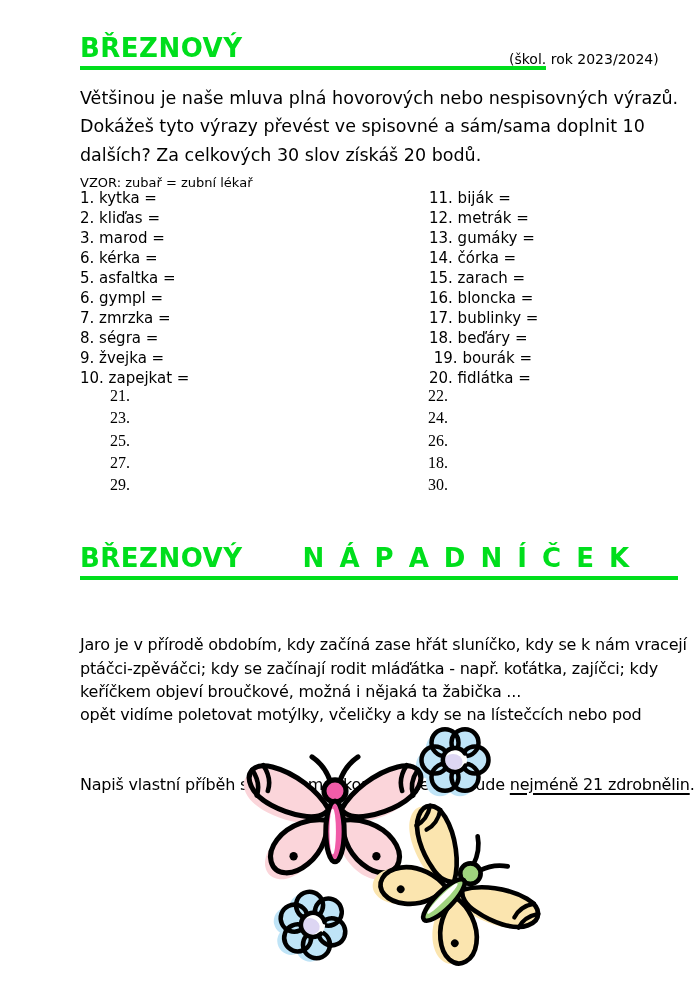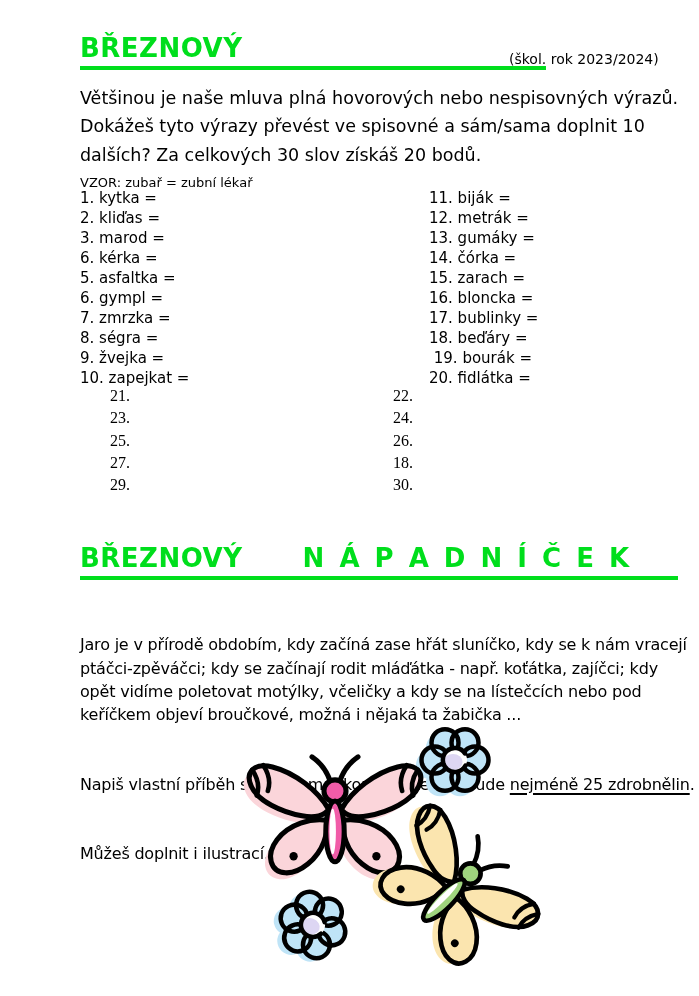--- a/index.html
+++ b/index.html
@@ -22,21 +22,21 @@
   .year-note{position:absolute;left:509px;top:51px;font-size:14px;white-space:pre;}
   
   .para1{position:absolute;left:80px;top:84px;font-size:17.5px;line-height:28.4px;white-space:pre;}
   .vzor{position:absolute;left:80px;top:166px;font-size:13px;white-space:pre;margin-top:9px;}
   .word-list{position:absolute;left:80px;top:188px;width:610px;height:200px;font-size:15px;line-height:20px;white-space:pre;}
   .word-col-left{position:absolute;left:0;top:0;}
   .word-col-right{position:absolute;left:320px;top:0;margin-left:29px;}
   .blanks{position:absolute;left:80px;top:385px;width:610px;height:115px;
     font-family:"Liberation Serif",serif;font-size:16px;line-height:22.3px;white-space:pre;}
   .blank-col-left{position:absolute;left:0;top:0;margin-left:30px;}
-  .blank-col-right{position:absolute;left:313px;top:0;}
+  .blank-col-right{position:absolute;left:348px;top:0;}
   .para2{position:absolute;left:80px;top:587px;font-size:16px;line-height:23.2px;white-space:pre;letter-spacing:-0.2px;}
   .underlined{text-decoration:underline;text-underline-offset:3px;text-decoration-thickness:1.5px;}
   
   .illu{position:absolute;left:228px;top:712px;overflow:visible;}
   .illu *{vector-effect:none;}
   .shadow path{fill:var(--wing);}
   .wing{fill:var(--wing);stroke:#000;stroke-width:5.5;stroke-linejoin:round;}
   .stripe{fill:none;stroke:#000;stroke-width:5;stroke-linecap:round;}
   .ant{fill:none;stroke:#000;stroke-width:5.5;stroke-linecap:round;}
   .bodyp{fill:var(--bodyc);stroke:#000;stroke-width:5.5;}
@@ -73,23 +73,22 @@
   <div class="blank-col-right"><div>22.</div><div>24.</div><div>26.</div><div>18.</div><div>30.</div></div>
 </div>
 
 <h2 id="title2" class="green-title">
   <span>BŘEZNOVÝ</span>
   <span class="title-gap2"></span>
   <span class="spaced">N Á P A D N Í Č E K</span>
 </h2>
 
 <div class="para2">
-  <div><div>Jaro je v přírodě obdobím, kdy začíná zase hřát sluníčko, kdy se k nám vracejí</div><div>ptáčci-zpěváčci; kdy se začínají rodit mláďátka - např. koťátka, zajíčci; kdy</div><div>opět vidíme poletovat motýlky, včeličky a kdy se na lístečcích nebo pod</div><div>keříčkem objeví broučkové, možná i nějaká ta žabička ...</div></div>
-  <div><span>Napiš vlastní příběh s jarní tematikou, ve kterém bude </span><span class="underlined">nejméně 25 zdrobnělin</span><span>.</span></div>
-  <div>Můžeš doplnit i ilustrací.</div>
+  <div><div>Jaro je v přírodě obdobím, kdy začíná zase hřát sluníčko, kdy se k nám vracejí</div><div>ptáčci-zpěváčci; kdy se začínají rodit mláďátka - např. koťátka, zajíčci; kdy</div><div>keříčkem objeví broučkové, možná i nějaká ta žabička ...</div><div>opět vidíme poletovat motýlky, včeličky a kdy se na lístečcích nebo pod</div></div>
+  <div><span>Napiš vlastní příběh s jarní tematikou, ve kterém bude </span><span class="underlined">nejméně 21 zdrobnělin</span><span>.</span></div>
 </div>
 
 <svg class="illu" width="315" height="284" viewBox="0 0 315 284" aria-hidden="true">
   <defs>
     <g id="bfly">
       <g class="shadow" transform="translate(-6,7)">
         <path d="M -7,-4 C -18,-24 -44,-44 -68,-50 C -88,-55 -98,-44 -91,-29 C -84,-13 -58,-1 -36,3 C -22,6 -11,3 -7,-4 Z"></path>
         <path d="M 7,-4 C 18,-24 44,-44 68,-50 C 88,-55 98,-44 91,-29 C 84,-13 58,-1 36,3 C 22,6 11,3 7,-4 Z"></path>
         <path d="M -8,8 C -26,5 -50,12 -63,29 C -76,46 -70,64 -54,65 C -38,66 -19,50 -12,31 C -9,23 -8,14 -8,8 Z"></path>
         <path d="M 8,8 C 26,5 50,12 63,29 C 76,46 70,64 54,65 C 38,66 19,50 12,31 C 9,23 8,14 8,8 Z"></path>

